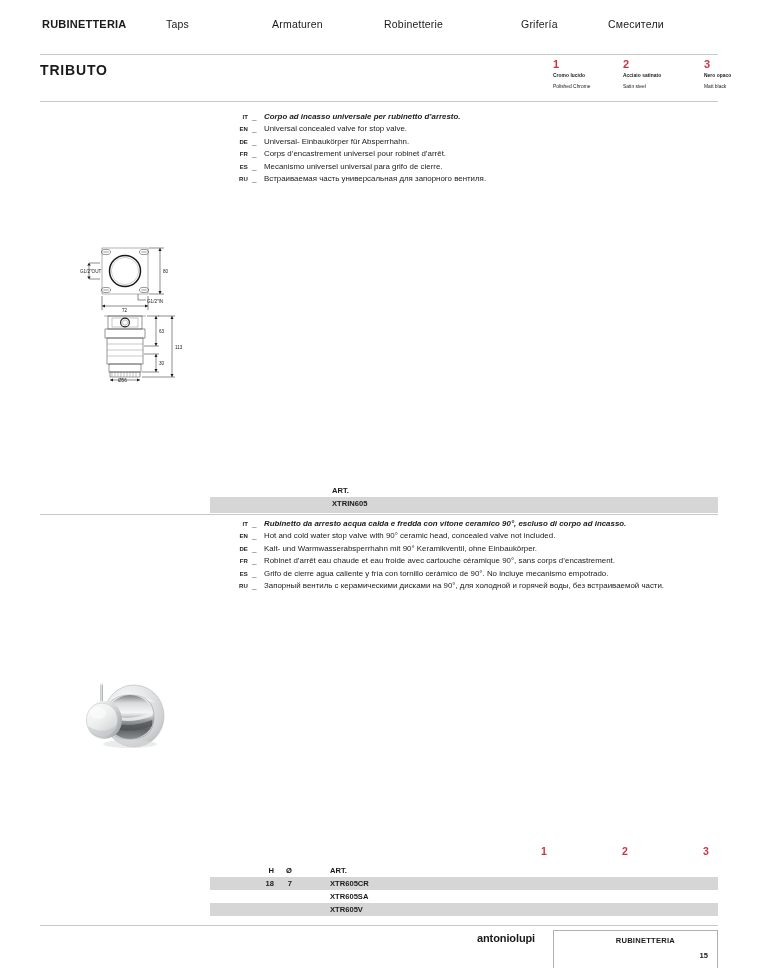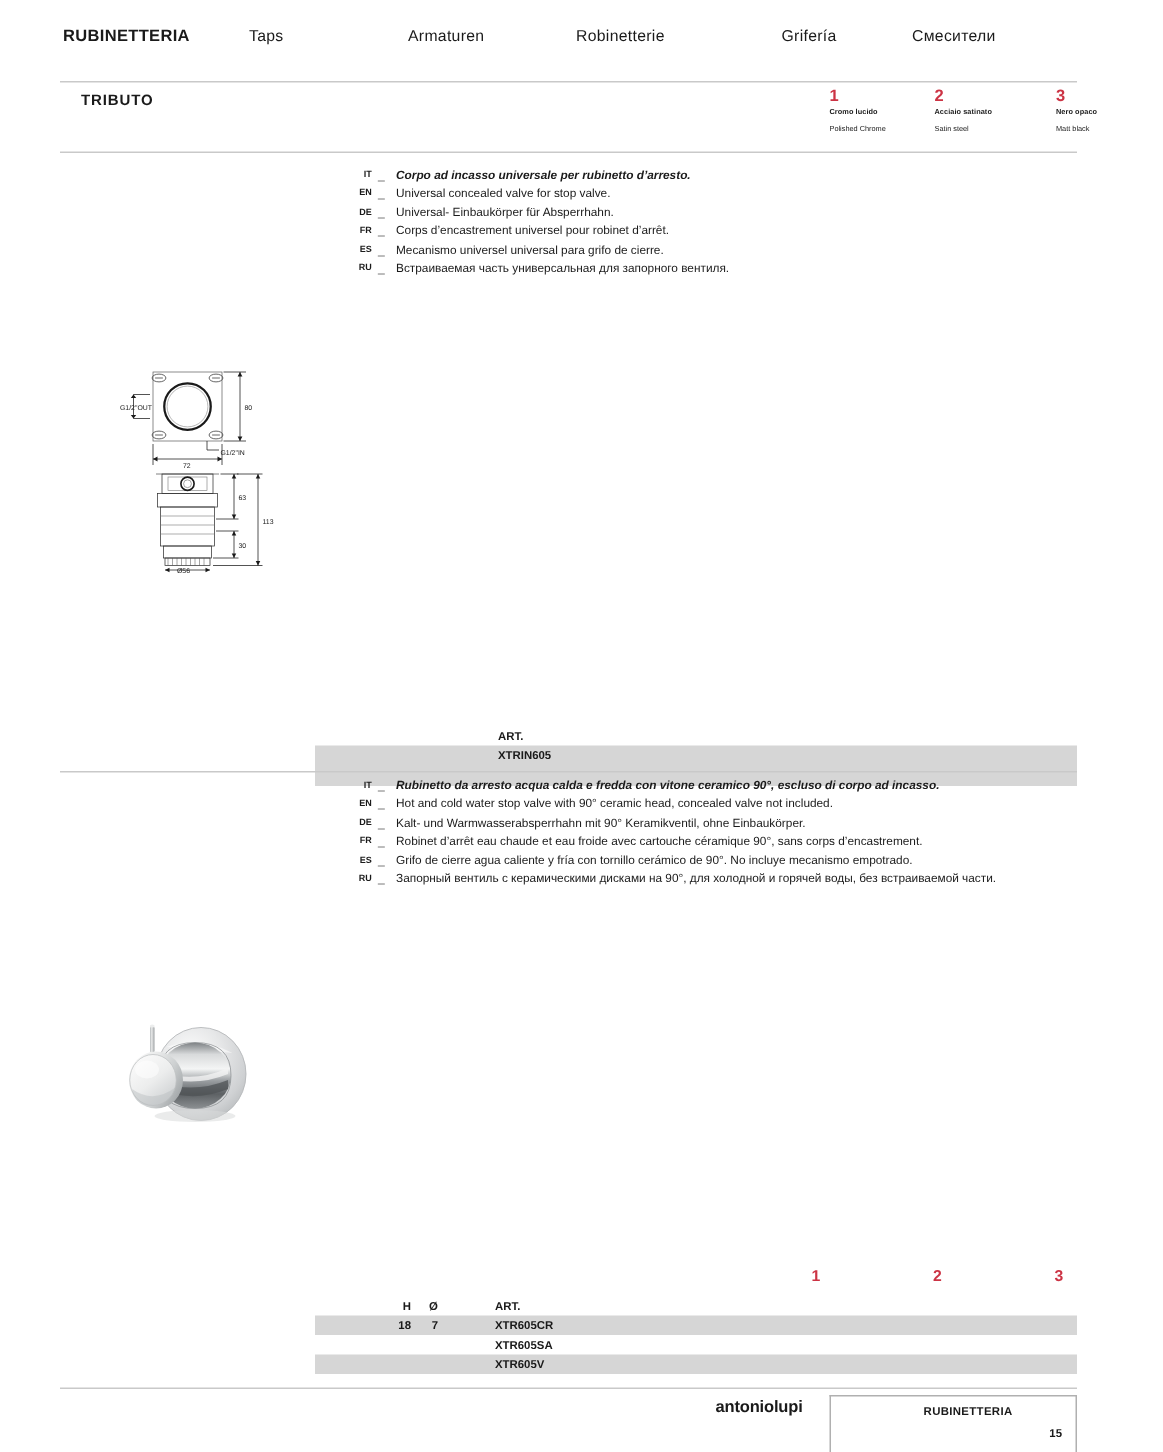--- a/index.html
+++ b/index.html
@@ -22,21 +22,21 @@
   .topnav .n4 { left: 481px; }
   .topnav .n5 { left: 568px; }
 
   .rule { position: absolute; left: 40px; width: 678px; height: 1px; background: #c9c9c9; }
   .rule.r1 { top: 54px; }
   .rule.r2 { top: 101px; }
   .rule.r3 { top: 514px; }
   .rule.r4 { top: 925px; }
 
   
-  .collection { position: absolute; left: 54px; top: 62px; font-size: 10px; font-weight: bold; letter-spacing: .06em; }
+  .collection { position: absolute; left: 40px; top: 62px; font-size: 14px; font-weight: bold; letter-spacing: .06em; }
 
   .finishes { position: absolute; top: 58px; left: 40px; width: 678px; height: 40px; }
   .finish { position: absolute; top: 0; width: 74px; }
   .finish.f0 { left: 513px; }
   .finish.f1 { left: 583px; }
   .finish.f2 { left: 664px; }
   .finish .num { font-size: 11px; font-weight: bold; color: #cc3344; line-height: 12px; }
   .finish .it  { font-size: 4.9px; font-weight: bold; margin-top: 3px; letter-spacing: .01em; white-space: nowrap; }
   .finish .en  { font-size: 4.9px; margin-top: 6px; color: #222; white-space: nowrap; }
 
@@ -50,21 +50,21 @@
     text-align: right; font-size: 6px; font-weight: bold; letter-spacing: .02em;
     line-height: 12.4px;
   }
   .drow .us { position: absolute; left: 24px; top: 0; font-size: 8px; line-height: 12.4px; color: #555; }
   .drow .txt { display: block; font-size: 7.9px; line-height: 12.4px; }
   .drow.primary .txt { font-weight: bold; font-style: italic; }
 
   
   .artblock { position: absolute; left: 210px; top: 484px; width: 508px; }
   .artblock .hdr { height: 13px; padding-left: 122px; font-size: 7.6px; font-weight: bold; line-height: 13px; }
-  .artblock .band { height: 27px; background: #d6d6d6; padding-left: 122px; font-size: 7.6px; font-weight: bold; line-height: 13px; }
+  .artblock .band { height: 16px; background: #d6d6d6; padding-left: 122px; font-size: 7.6px; font-weight: bold; line-height: 13px; }
 
   
   .techdraw { position: absolute; left: 80px; top: 236px; width: 112px; height: 146px; }
   .techdraw svg { display: block; }
 
   
   .photo { position: absolute; left: 78px; top: 668px; width: 104px; height: 96px; }
   .photo svg { display: block; }
 
   

